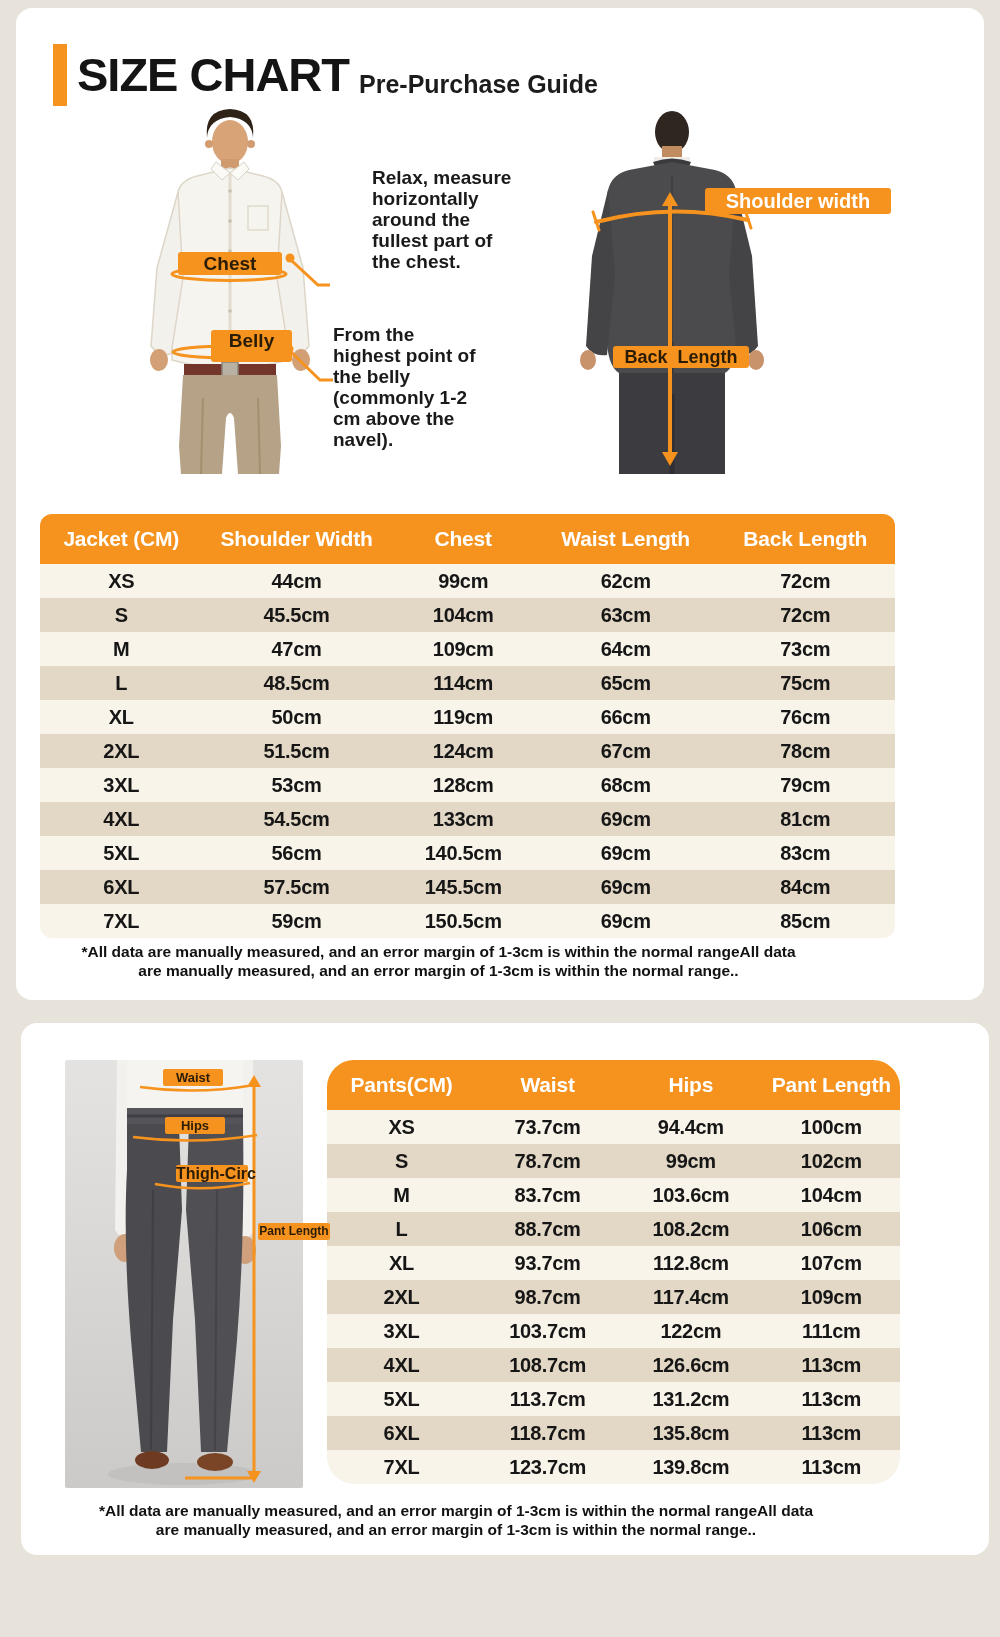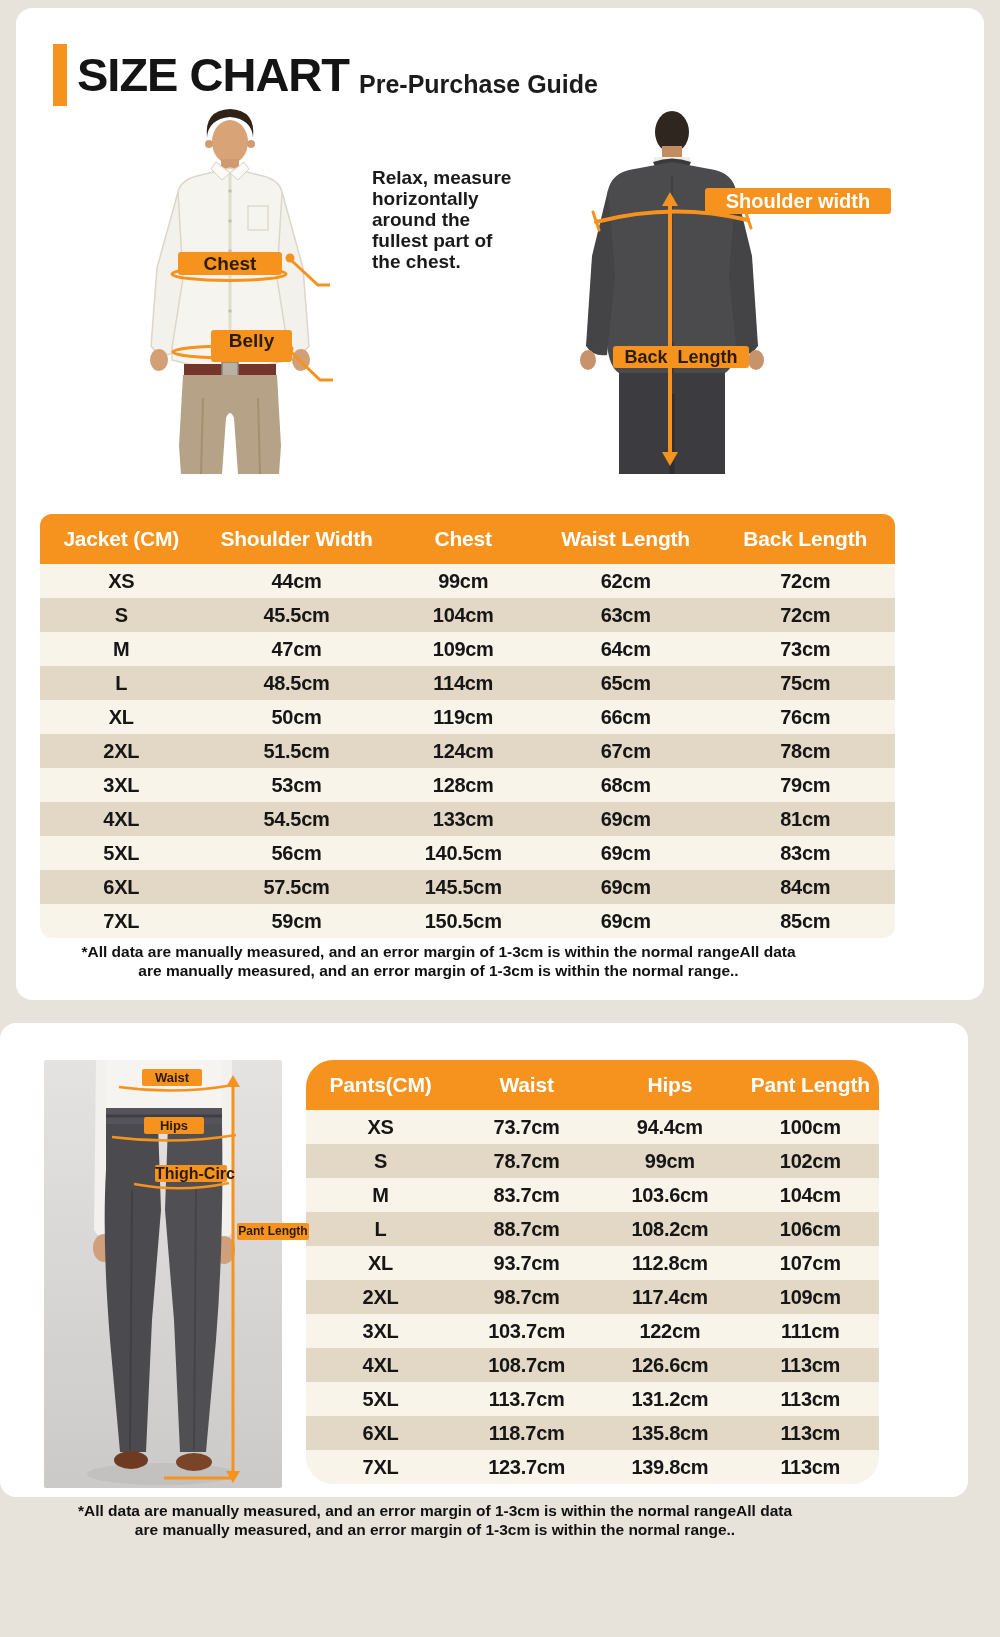--- a/index.html
+++ b/index.html
@@ -9,21 +9,21 @@
     --page-bg:#E7E3DB;
     --card-bg:#FFFFFF;
     --ink:#161616;
     --pill-ink:#2B1C06;
   }
   *{box-sizing:border-box;margin:0;padding:0;}
   body{font-family:"Liberation Sans",sans-serif;background:var(--page-bg);}
   .canvas{position:relative;width:1000px;height:1637px;background:var(--page-bg);overflow:hidden;margin:0 auto;}
   .card{position:absolute;background:var(--card-bg);border-radius:16px;}
   .card-top{left:16px;top:8px;width:968px;height:992px;}
-  .card-bottom{left:0;top:1023px;width:968px;height:474px;}
+  .card-bottom{left:21px;top:1023px;width:968px;height:532px;}
 
   
   .title-row{position:absolute;left:37px;top:36px;display:flex;align-items:flex-end;gap:10px;}
   .title-bar{width:14px;height:62px;background:var(--accent);}
   .title-row h1{font-size:47px;font-weight:700;letter-spacing:-1px;color:#141414;line-height:62px;white-space:nowrap;}
   .subtitle{font-size:25px;font-weight:700;color:#1c1c1c;padding-bottom:7px;white-space:nowrap;text-align:right;}
 
   
   .fig{position:absolute;z-index:1;}
   .overlay{position:absolute;left:0;top:0;z-index:5;pointer-events:none;}
@@ -137,20 +137,26 @@
       <polygon points="646,444 662,444 654,458" fill="#F6921E"></polygon>
     </svg>
 
     <div class="pill" id="chest-pill">Chest</div>
     <div class="pill" id="belly-pill">Belly</div>
     <div class="note" id="chest-note">Relax, measure
 horizontally
 around the
 fullest part of
 the chest.</div>
+    <div class="note" id="belly-note">From the
+highest point of
+the belly
+ (commonly 1-2
+cm above the
+navel).</div>
     <div class="pill banner" id="shoulder-banner">Shoulder width</div>
     <div class="pill" id="backlength-pill">Back Length</div>
 
     <div class="tbl-wrap" id="jacket-wrap">
       <table id="jacket-table">
         <colgroup>
             <col style="width:19%">
             <col style="width:22%">
             <col style="width:17%">
             <col style="width:21%">

